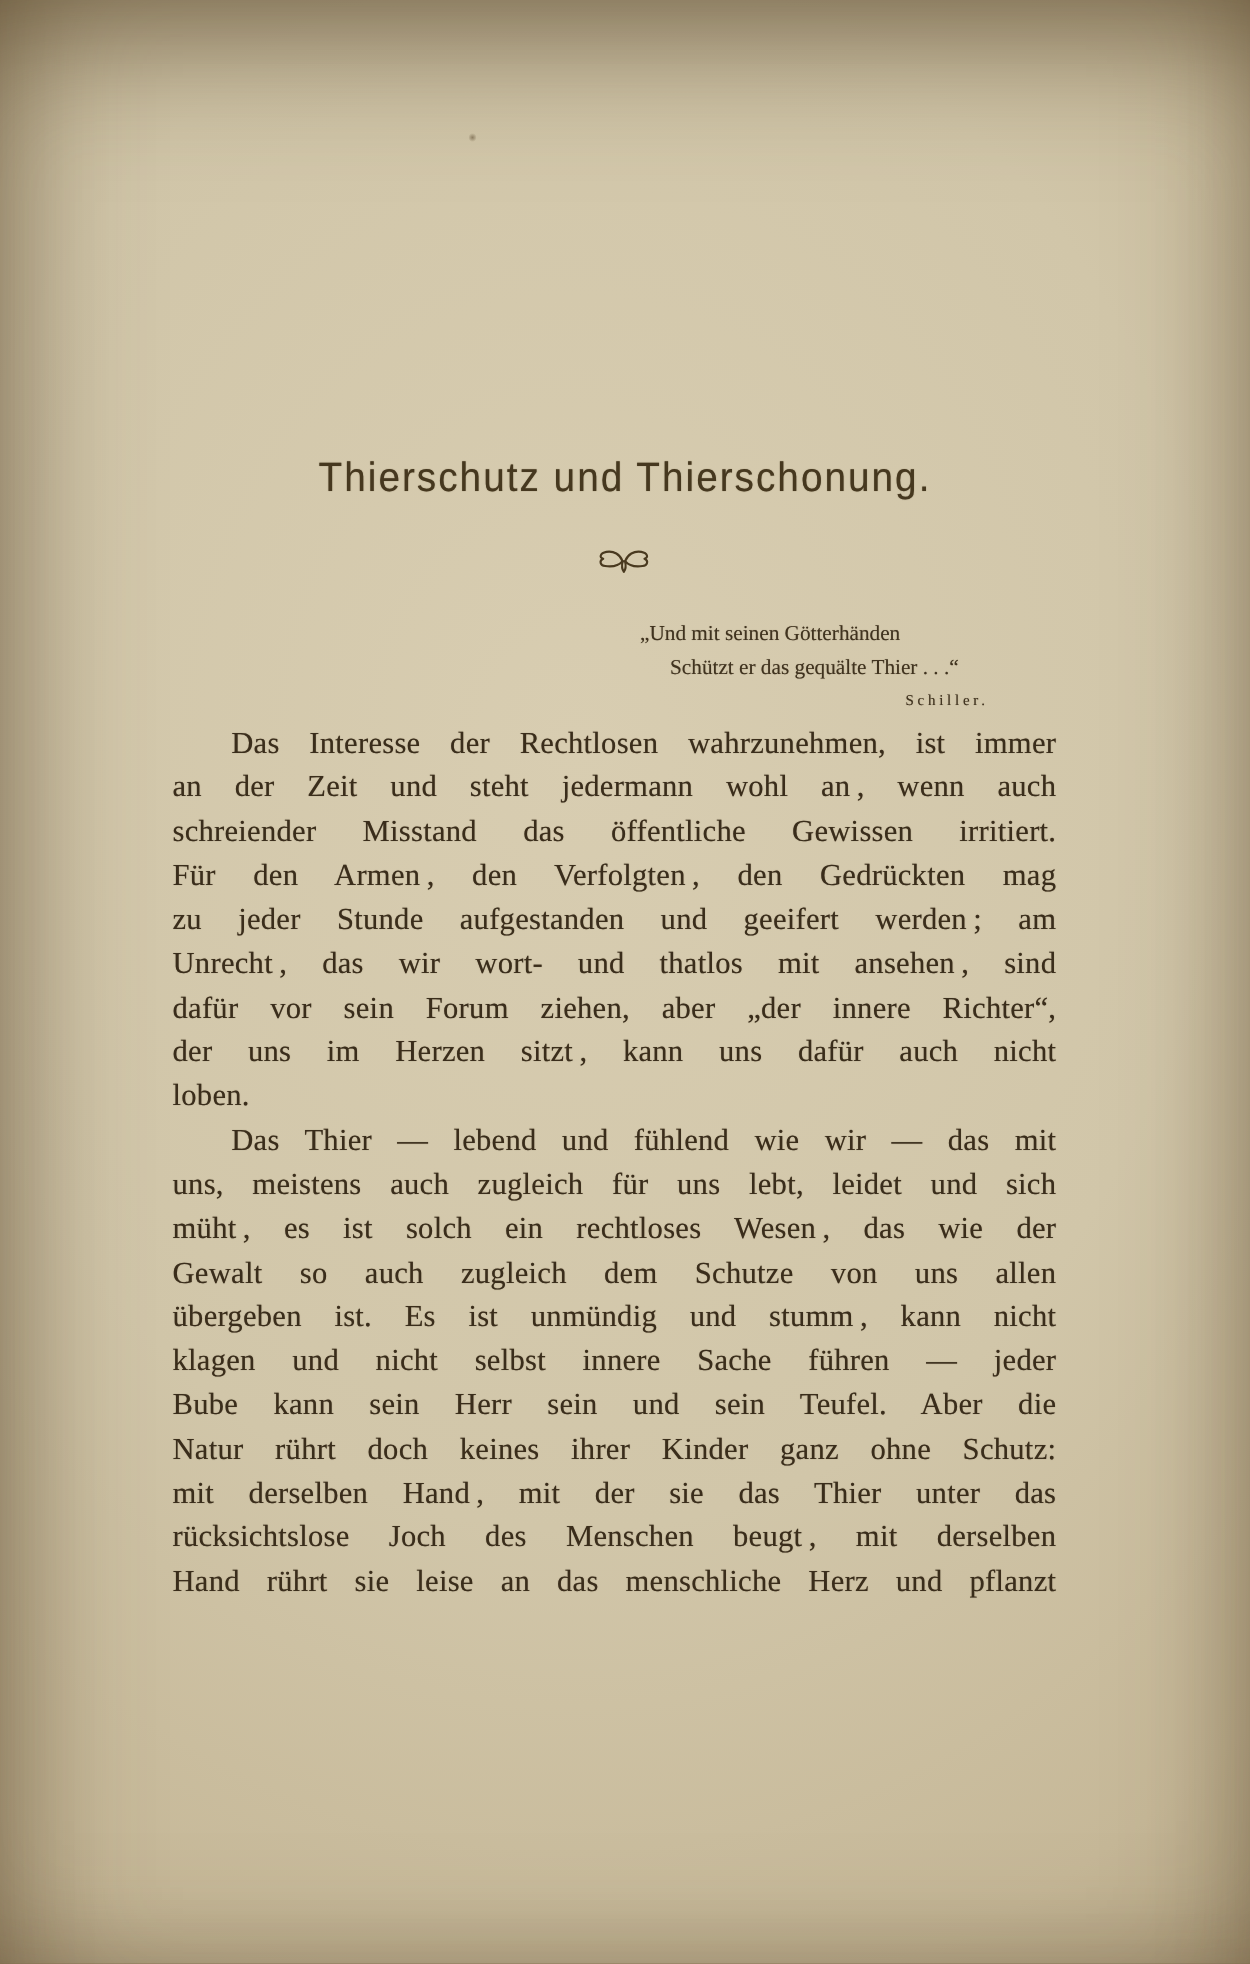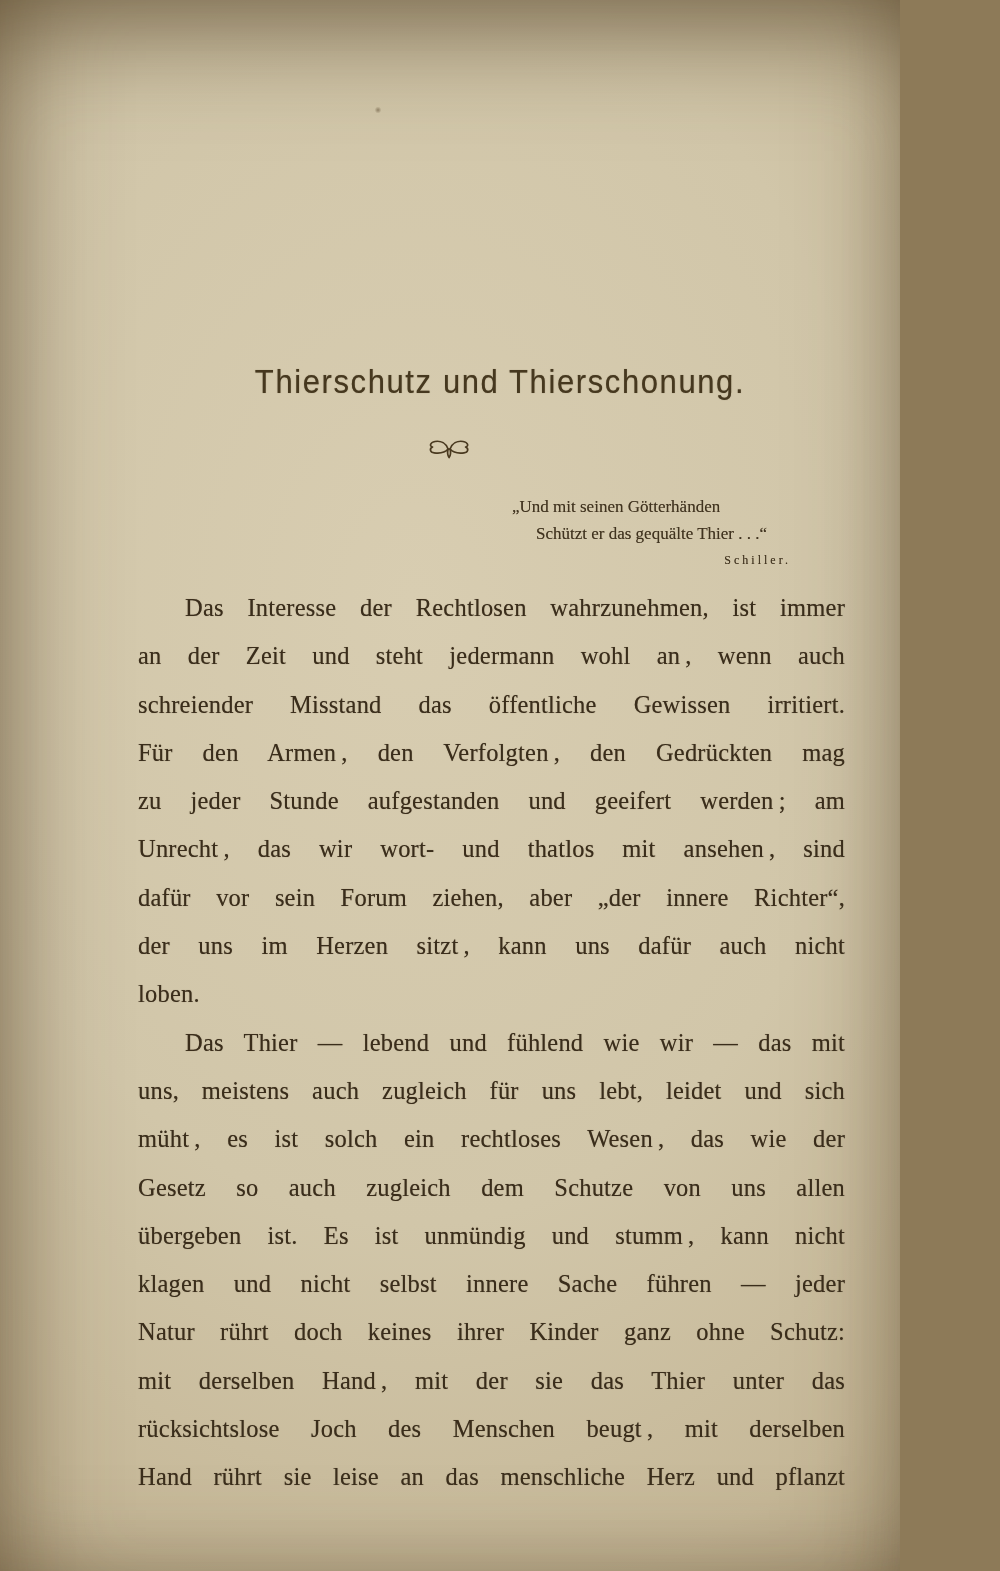--- a/index.html
+++ b/index.html
@@ -1,18 +1,18 @@
 <!DOCTYPE html>
 <html><head>
 <meta charset="utf-8">
 <style>
   html,body{margin:0;padding:0;background:#8d7a58;}
   .paper{
     position:relative;
-    width:900px;height:1571px;
+    width:1000px;height:1571px;
     overflow:hidden;
     font-family:"Liberation Serif", serif;
     background:
       radial-gradient(135% 105% at 46% 38%, #d8cdb1 0%, #d1c6a9 38%, #c6b898 62%, #ab9a79 85%, #97835f 100%);
     box-shadow:
       inset 0 85px 110px -55px rgba(82,63,36,0.65),
       inset 0 -55px 100px -60px rgba(82,63,36,0.40),
       inset 85px 0 110px -70px rgba(82,63,36,0.45),
       inset -70px 0 110px -70px rgba(82,63,36,0.40);
     text-decoration: underline;
@@ -47,21 +47,21 @@
   .ep2{ padding-left:0;margin-left:35px; }
   .ep-attr{ text-align:right; padding-right:6px; letter-spacing:3px; font-size:12px; }
 
   .bodytext{
     position:absolute; left:138px; top:577px; width:707px;
     font-size:24.5px; line-height:35.3px;
     letter-spacing:0.2px;
     color:#3a2d1b;
     text-shadow:0 0 0.7px rgba(64,50,30,0.55);
   }
-  .line{ text-align:justify; text-align-last:justify;margin-top:13px; }
+  .line{ text-align:justify; text-align-last:justify; }
   .line.first{ text-indent:47px; }
   .line.endshort{ text-align-last:left; }
 
   .speck{
     position:absolute; left:375px; top:106px; width:6px; height:8px;
     border-radius:50%;
     background:radial-gradient(circle at 50% 50%, rgba(90,72,46,0.55), rgba(90,72,46,0) 70%);
   }
 </style>
 </head>
@@ -95,22 +95,23 @@
       <div class="line">schreiender Misstand das öffentliche Gewissen irritiert.</div>
       <div class="line">Für den Armen , den Verfolgten , den Gedrückten mag</div>
       <div class="line">zu jeder Stunde aufgestanden und geeifert werden ; am</div>
       <div class="line">Unrecht , das wir wort- und thatlos mit ansehen , sind</div>
       <div class="line">dafür vor sein Forum ziehen, aber „der innere Richter“,</div>
       <div class="line">der uns im Herzen sitzt , kann uns dafür auch nicht</div>
       <div class="line endshort">loben.</div>
       <div class="line first">Das Thier — lebend und fühlend wie wir — das mit</div>
       <div class="line">uns, meistens auch zugleich für uns lebt, leidet und sich</div>
       <div class="line">müht , es ist solch ein rechtloses Wesen , das wie der</div>
-      <div class="line">Gesetz so auch zugleich dem Schutze von uns allen</div>
+      <div class="line">Gewalt so auch zugleich dem Schutze von uns allen</div>
       <div class="line">übergeben ist. Es ist unmündig und stumm , kann nicht</div>
       <div class="line">klagen und nicht selbst innere Sache führen — jeder</div>
+      <div class="line">Bube kann sein Herr sein und sein Teufel. Aber die</div>
       <div class="line">Natur rührt doch keines ihrer Kinder ganz ohne Schutz:</div>
       <div class="line">mit derselben Hand , mit der sie das Thier unter das</div>
       <div class="line">rücksichtslose Joch des Menschen beugt , mit derselben</div>
       <div class="line">Hand rührt sie leise an das menschliche Herz und pflanzt</div>
     </div>
 
 </div>
 
 </body></html>

